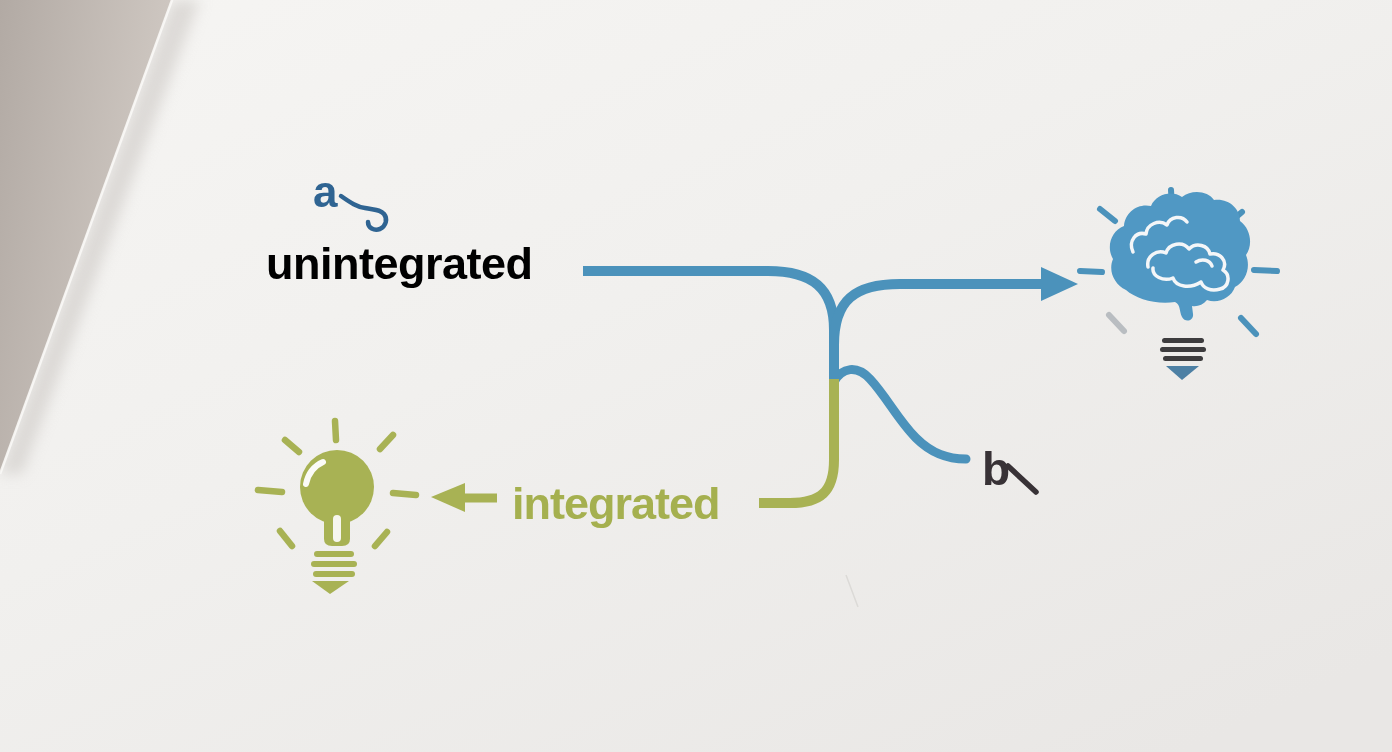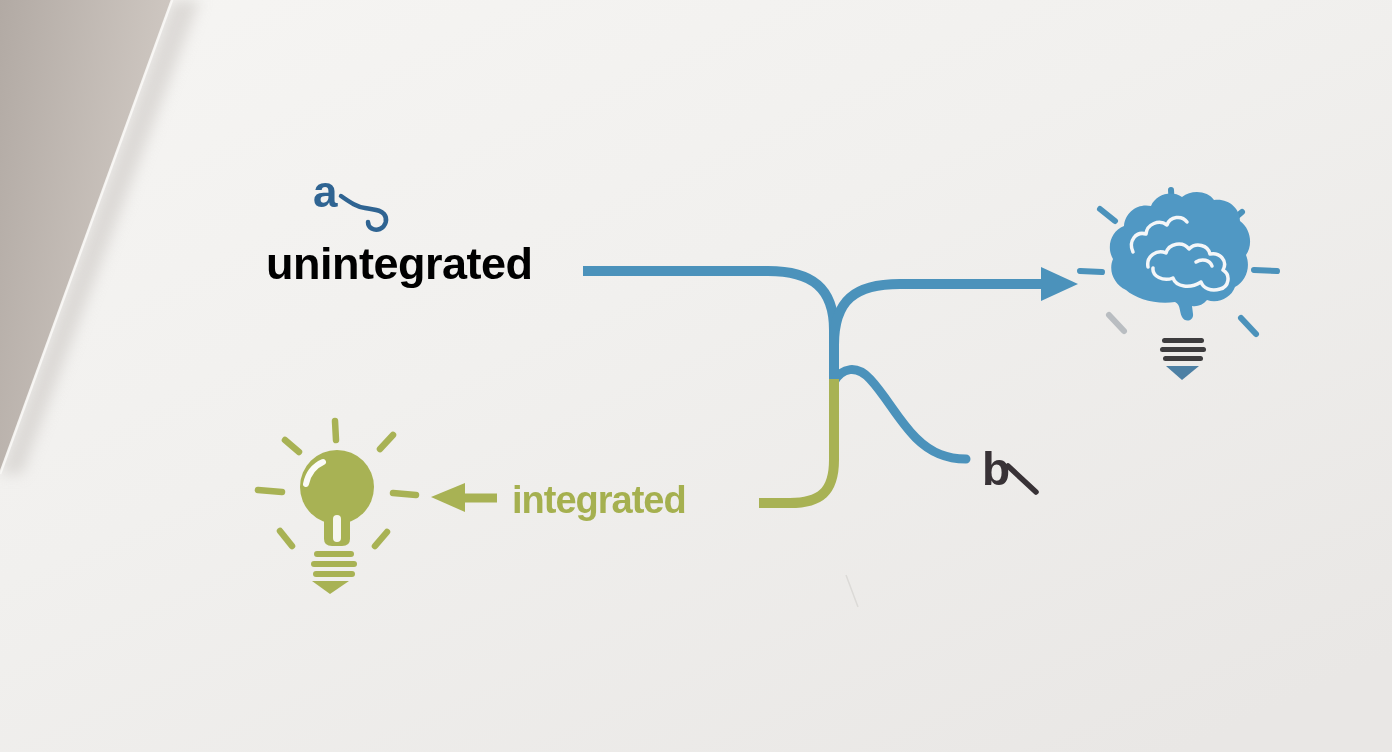--- a/index.html
+++ b/index.html
@@ -11,21 +11,21 @@
   }
   .scene svg{position:absolute;left:0;top:0;display:block;}
   .lbl{
     position:absolute;
     line-height:1;
     white-space:nowrap;
     user-select:none;
   }
   .lbl-marker-a{left:313px;top:170px;font-size:44px;font-weight:700;color:#2f6492;}
   .lbl-unintegrated{left:266px;top:241px;font-size:45px;font-weight:700;letter-spacing:-0.5px;color:#000000;}
-  .lbl-integrated{left:512px;top:481px;font-size:38px;font-weight:700;letter-spacing:-1px;color:#a5b04f;}
+  .lbl-integrated{left:512px;top:481px;font-size:45px;font-weight:700;letter-spacing:-1px;color:#a5b04f;}
   .lbl-marker-b{left:982px;top:446px;font-size:46px;font-weight:700;color:#383236;}
   .lbl-decisions{left:986px;top:519px;font-size:52px;font-weight:400;letter-spacing:-1px;color:#363136;}
 </style>
 </head>
 <body>
 
 <div class="scene">
 
   <svg width="1392" height="752" viewBox="0 0 1392 752">
     <defs>

